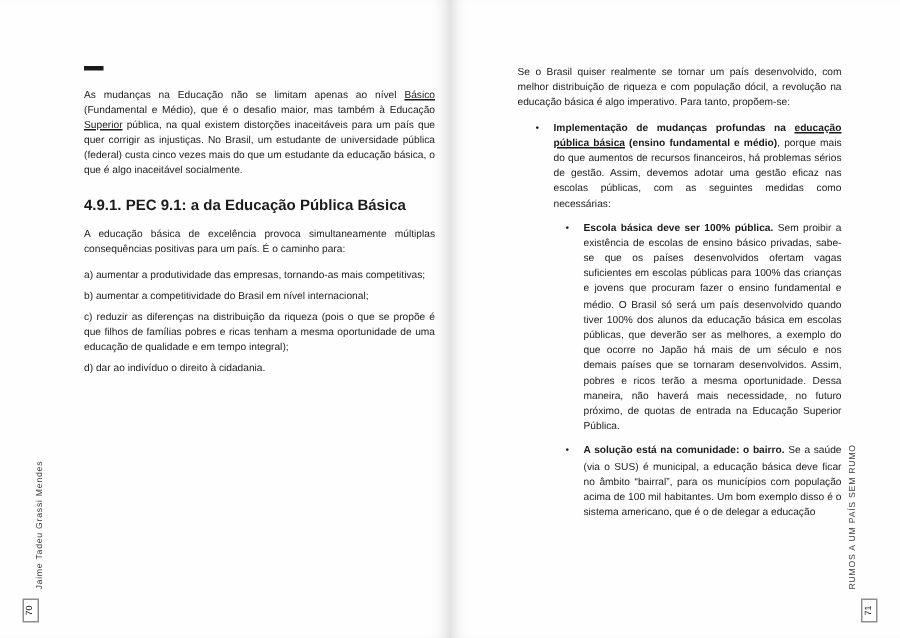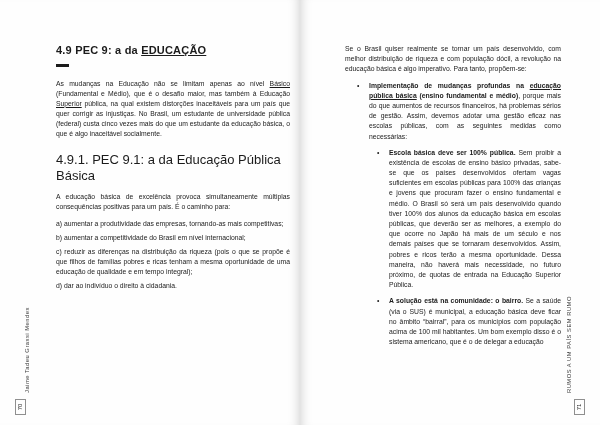--- a/index.html
+++ b/index.html
@@ -14,21 +14,21 @@
   .page { position: relative; width: 300px; height: 425px; background: #fefefe; overflow: hidden; }
   .page-left  { box-shadow: inset -10px 0 12px -10px rgba(0,0,0,0.22); }
   .page-right { box-shadow: inset 10px 0 12px -10px rgba(0,0,0,0.22); }
 
   .content { position: absolute; top: 44px; }
   .page-left  .content { left: 56px; width: 234px; }
   .page-right .content { left: 45px; width: 216px; }
 
   .h1 { font-size: 11px; font-weight: bold; letter-spacing: 0.2px; margin-bottom: 8px; }
   .rule { width: 13px; height: 2.5px; background: #1b1b1b; margin: 0 0 12px 0; }
-  .h2 { font-size: 13px; font-weight: normal; line-height: 1.25; margin: 12px 0 8px 0; }
+  .h2 { font-size: 10px; font-weight: bold; line-height: 1.25; margin: 12px 0 8px 0; }
 
   .body { font-size: 6.8px; line-height: 1.5; text-align: justify; margin-bottom: 6px; }
   .item { margin-bottom: 4px; }
   .u { text-decoration: underline; text-underline-offset: 1px; }
   .b { font-weight: bold; }
 
   .bullet { display: flex; margin-bottom: 6px; }
   .bullet .marker { flex: none; width: 12px; font-size: 6.8px; line-height: 1.5; }
   .bullet .btext { flex: 1; font-size: 6.8px; line-height: 1.5; text-align: justify; }
   .l1 { padding-left: 12px; }
@@ -67,21 +67,20 @@
 
 <div class="spread">
 
   <div class="page page-left">
     <div class="margin-text">Jaime Tadeu Grassi Mendes</div>
     <div class="folio">
         <span>70</span>
       </div>
 
     <div class="content">
-      <h1 class="h1"><span>4.9 PEC 9: a da </span><span class="u">EDUCAÇÃO</span></h1>
       <div class="rule"></div>
 
       <p class="body"><span>As mudanças na Educação não se limitam apenas ao nível </span><span class="u">Básico</span><span> (Fundamental e Médio), que é o desafio maior, mas também à Educação </span><span class="u">Superior</span><span> pública, na qual existem distorções inaceitáveis para um país que quer corrigir as injustiças. No Brasil, um estudante de universidade pública (federal) custa cinco vezes mais do que um estudante da educação básica, o que é algo inaceitável socialmente.</span></p>
 
       <h2 class="h2">4.9.1. PEC 9.1: a da Educação Pública Básica</h2>
 
       <p class="body">A educação básica de excelência provoca simultaneamente múltiplas consequências positivas para um país. É o caminho para:</p>
 
       <p class="body item">a) aumentar a produtividade das empresas, tornando-as mais competitivas;</p>
       <p class="body item">b) aumentar a competitividade do Brasil em nível internacional;</p>

